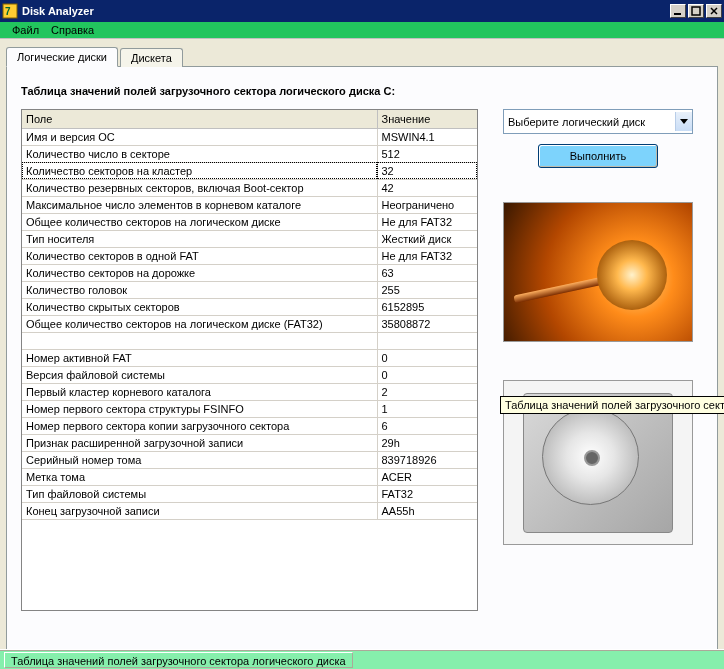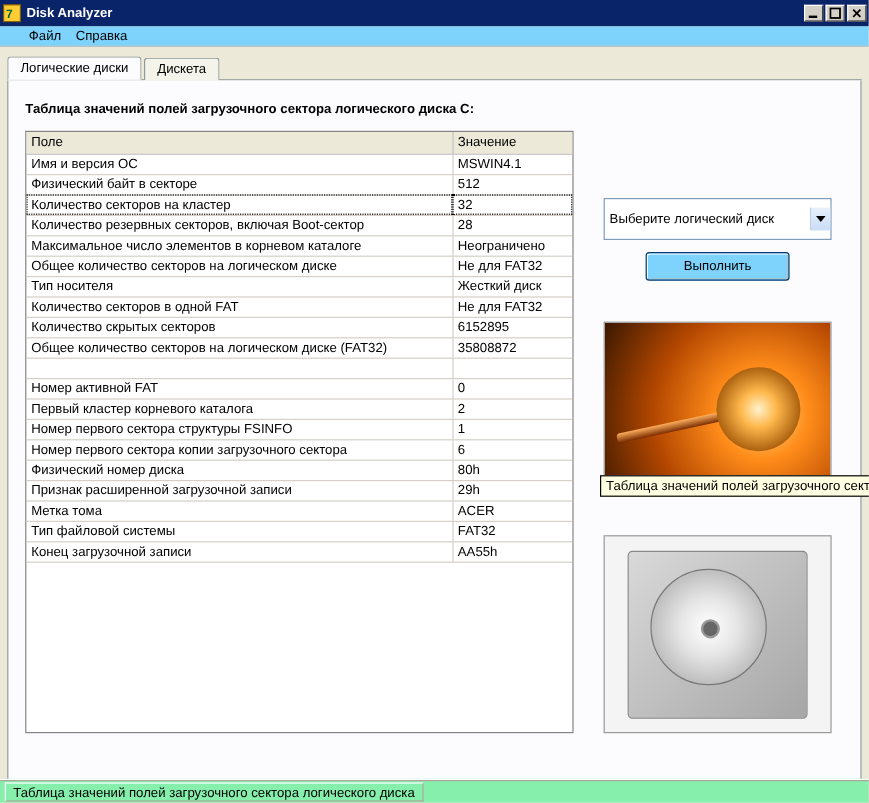--- a/index.html
+++ b/index.html
@@ -35,22 +35,22 @@
     background: #d4d0c8;
     border: 1px solid #fff;
     border-right-color: #404040;
     border-bottom-color: #404040;
     display: inline-flex; align-items: center; justify-content: center;
     font-size: 9px; font-family: Arial;
     color: #000;
   }
   .winbtn svg { width: 10px; height: 10px; }
   .menubar {
-    background: #7dd3fc;
-    padding: 2px 24px;
+    background: #22c55e;
+    padding: 2px 12px;
     border-bottom: 1px solid #c0c0c0;
     display: flex;
     gap: 12px;
   }
   .menubar span { cursor: default; }
   .tabstrip {
     margin: 6px 6px 0 6px;
     display: flex;
     align-items: flex-end;
     border-bottom: 1px solid #919b9c;
@@ -79,21 +79,21 @@
     border: 1px solid #919b9c;
     border-top: none;
     height: 600px;
     padding: 18px 24px 10px 14px;
     position: relative;
   }
   .panel-title {
     font-weight: bold;
     margin-bottom: 12px;
   }
-  .content-row { display: flex; gap: 25px; align-items: flex-end; }
+  .content-row { display: flex; gap: 25px; }
   .table-wrap {
     border: 1px solid #848484;
     background: #fff;
     width: 460px;
     height: 502px;
     overflow: hidden;
   }
   table {
     border-collapse: collapse;
     width: 100%;
@@ -124,21 +124,21 @@
   .side {
     flex: 1;
     display: flex;
     flex-direction: column;
     align-items: center;
     gap: 10px;
     padding-top: 0;
   }
   .combo {
     width: 190px;
-    height: 35px;
+    height: 25px;
     background: #fff;
     border: 1px solid #7f9db9;
     display: flex;
     align-items: center;
     padding: 0 0 0 4px;
     justify-content: space-between;
   }
   .combo .combo-btn {
     width: 17px; height: 19px;
     background: linear-gradient(#e8f0fa,#c9ddf6);
@@ -263,82 +263,94 @@
             <th>Поле</th>
             <th>Значение</th>
           </tr>
         </thead>
         <tbody id="tbody">
             <tr>
               <td>Имя и версия ОС</td>
               <td>MSWIN4.1</td>
             </tr>
             <tr>
-              <td>Физический байт в секторе</td>
+              <td>Количество число в секторе</td>
               <td>512</td>
             </tr>
             <tr class="selected">
               <td>Количество секторов на кластер</td>
               <td>32</td>
             </tr>
             <tr>
               <td>Количество резервных секторов, включая Boot-сектор</td>
-              <td>28</td>
+              <td>42</td>
             </tr>
             <tr>
               <td>Максимальное число элементов в корневом каталоге</td>
               <td>Неограничено</td>
             </tr>
             <tr>
               <td>Общее количество секторов на логическом диске</td>
               <td>Не для FAT32</td>
             </tr>
             <tr>
               <td>Тип носителя</td>
               <td>Жесткий диск</td>
             </tr>
             <tr>
               <td>Количество секторов в одной FAT</td>
               <td>Не для FAT32</td>
             </tr>
             <tr>
+              <td>Количество секторов на дорожке</td>
+              <td>63</td>
+            </tr>
+            <tr>
+              <td>Количество головок</td>
+              <td>255</td>
+            </tr>
+            <tr>
               <td>Количество скрытых секторов</td>
               <td>6152895</td>
             </tr>
             <tr>
               <td>Общее количество секторов на логическом диске (FAT32)</td>
               <td>35808872</td>
             </tr>
             <tr>
               <td></td>
               <td></td>
             </tr>
             <tr>
               <td>Номер активной FAT</td>
               <td>0</td>
             </tr>
             <tr>
+              <td>Версия файловой системы</td>
+              <td>0</td>
+            </tr>
+            <tr>
               <td>Первый кластер корневого каталога</td>
               <td>2</td>
             </tr>
             <tr>
               <td>Номер первого сектора структуры FSINFO</td>
               <td>1</td>
             </tr>
             <tr>
               <td>Номер первого сектора копии загрузочного сектора</td>
               <td>6</td>
             </tr>
             <tr>
-              <td>Физический номер диска</td>
-              <td>80h</td>
-            </tr>
-            <tr>
               <td>Признак расширенной загрузочной записи</td>
               <td>29h</td>
+            </tr>
+            <tr>
+              <td>Серийный номер тома</td>
+              <td>839718926</td>
             </tr>
             <tr>
               <td>Метка тома</td>
               <td>ACER</td>
             </tr>
             <tr>
               <td>Тип файловой системы</td>
               <td>FAT32</td>
             </tr>
             <tr>

